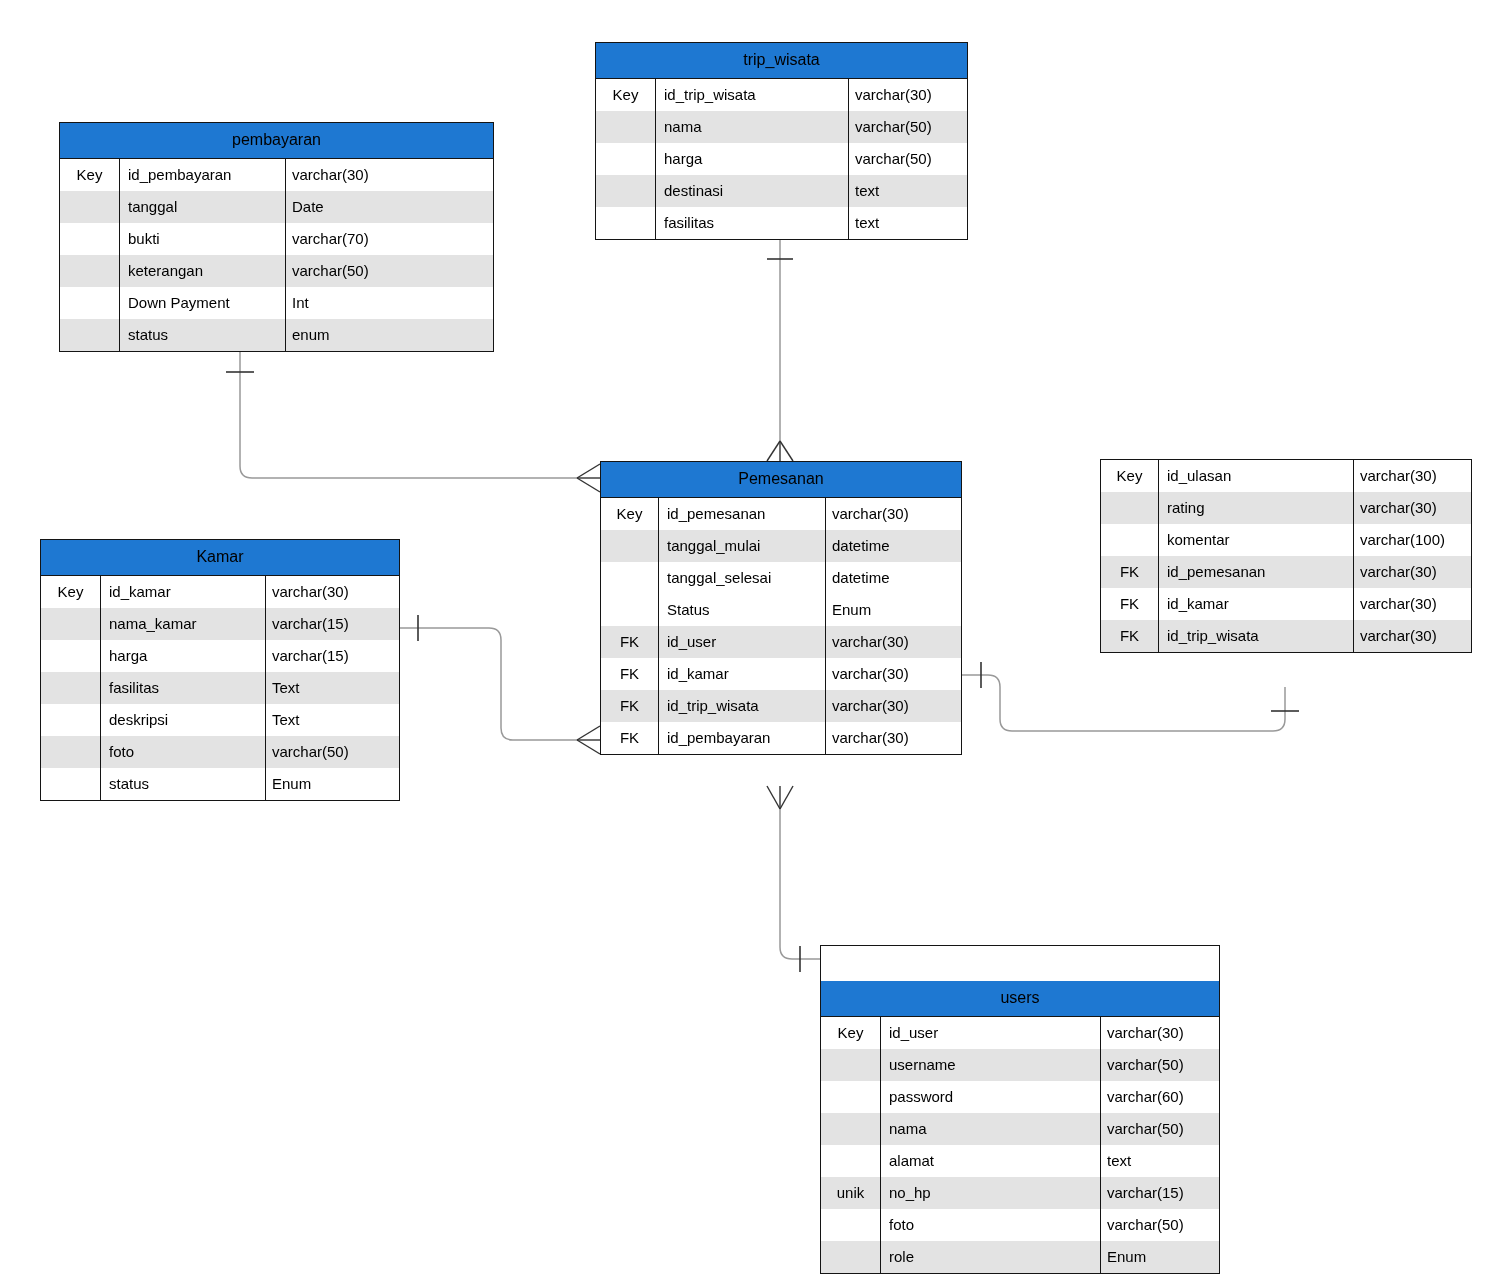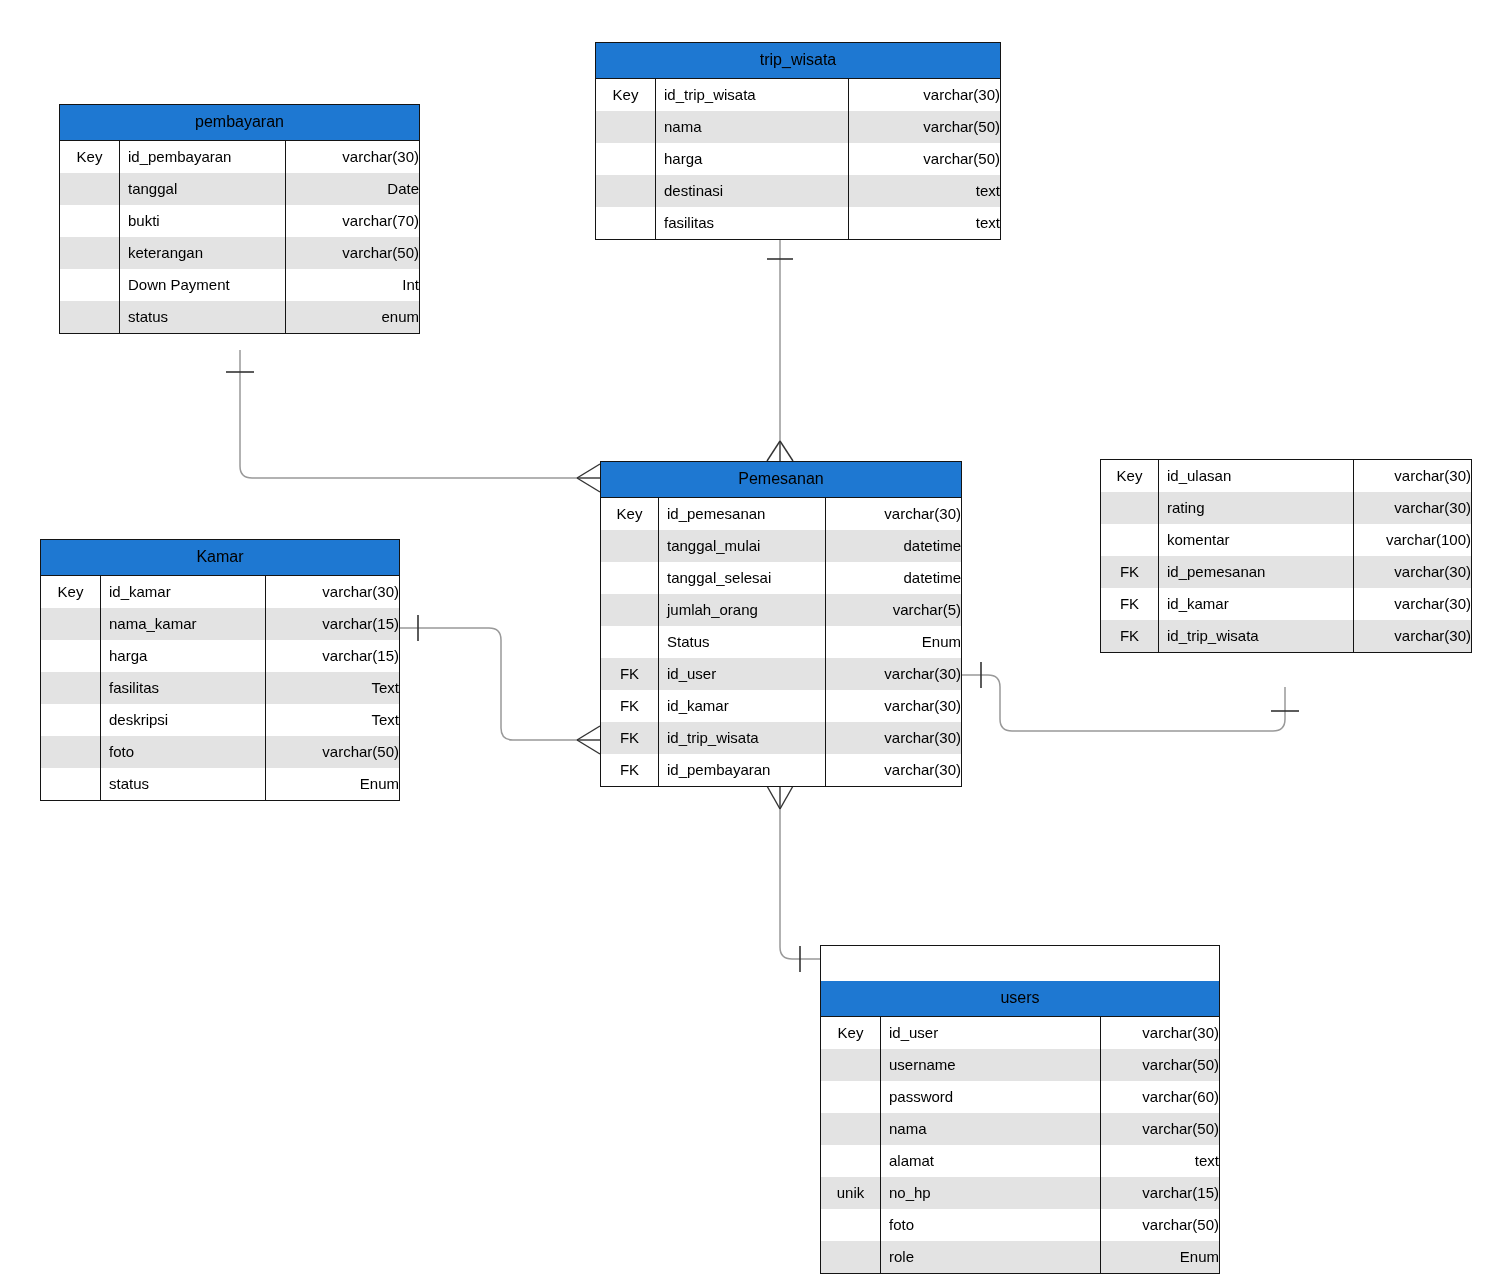--- a/index.html
+++ b/index.html
@@ -57,21 +57,20 @@
   .cell.key {
     text-align: center;
     border-right: 1px solid #141414;
   }
   .cell.name {
     padding-left: 8px;
     border-right: 1px solid #141414;
   }
   .cell.type {
     padding-left: 6px;
-    text-align: right;
   }
 </style>
 </head>
 <body>
 
 <div id="canvas">
   <svg id="connector-layer" viewBox="0 0 1510 1276" xmlns="http://www.w3.org/2000/svg">
       <g>
         <path d="M780,238 L780,441" fill="none" stroke="#999999" stroke-width="1.5"></path>
         <line x1="767" y1="259" x2="793" y2="259" stroke="#333333" stroke-width="1.6"></line>
@@ -100,21 +99,21 @@
       </g>
       <g>
         <path d="M780,809 L780,947 Q780,959 792,959 L820,959" fill="none" stroke="#999999" stroke-width="1.5"></path>
         <line x1="800" y1="946" x2="800" y2="972" stroke="#333333" stroke-width="1.6"></line>
         <line x1="780" y1="809" x2="767" y2="786" stroke="#333333" stroke-width="1.4"></line>
         <line x1="780" y1="809" x2="780" y2="786" stroke="#333333" stroke-width="1.4"></line>
         <line x1="780" y1="809" x2="793" y2="786" stroke="#333333" stroke-width="1.4"></line>
       </g>
     </svg>
 
-<div class="entity" style="left: 595px; top: 42px; width: 406px;">
+<div class="entity" style="left: 595px; top: 42px; width: 373px;">
       <div class="entity-header" style="background: rgb(30, 120, 210);">trip_wisata</div>
       <div class="entity-row" style="grid-template-columns: 60px 193px 1fr;">
         <div class="cell key">Key</div>
         <div class="cell name">id_trip_wisata</div>
         <div class="cell type">varchar(30)</div>
       </div>
       <div class="entity-row alt" style="grid-template-columns: 60px 193px 1fr;">
         <div class="cell key"></div>
         <div class="cell name">nama</div>
         <div class="cell type">varchar(50)</div>
@@ -128,21 +127,21 @@
         <div class="cell key"></div>
         <div class="cell name">destinasi</div>
         <div class="cell type">text</div>
       </div>
       <div class="entity-row" style="grid-template-columns: 60px 193px 1fr;">
         <div class="cell key"></div>
         <div class="cell name">fasilitas</div>
         <div class="cell type">text</div>
       </div>
     </div>
-    <div class="entity" style="left: 59px; top: 104px; width: 361px;">
+    <div class="entity" style="left: 59px; top: 122px; width: 435px;">
       <div class="entity-header" style="background: rgb(30, 120, 210);">pembayaran</div>
       <div class="entity-row" style="grid-template-columns: 60px 166px 1fr;">
         <div class="cell key">Key</div>
         <div class="cell name">id_pembayaran</div>
         <div class="cell type">varchar(30)</div>
       </div>
       <div class="entity-row alt" style="grid-template-columns: 60px 166px 1fr;">
         <div class="cell key"></div>
         <div class="cell name">tanggal</div>
         <div class="cell type">Date</div>
@@ -177,25 +176,20 @@
       </div>
       <div class="entity-row alt" style="grid-template-columns: 58px 167px 1fr;">
         <div class="cell key"></div>
         <div class="cell name">tanggal_mulai</div>
         <div class="cell type">datetime</div>
       </div>
       <div class="entity-row" style="grid-template-columns: 58px 167px 1fr;">
         <div class="cell key"></div>
         <div class="cell name">tanggal_selesai</div>
         <div class="cell type">datetime</div>
-      </div>
-      <div class="entity-row alt" style="grid-template-columns: 58px 167px 1fr;">
-        <div class="cell key"></div>
-        <div class="cell name">jumlah_orang</div>
-        <div class="cell type">varchar(5)</div>
       </div>
       <div class="entity-row" style="grid-template-columns: 58px 167px 1fr;">
         <div class="cell key"></div>
         <div class="cell name">Status</div>
         <div class="cell type">Enum</div>
       </div>
       <div class="entity-row alt" style="grid-template-columns: 58px 167px 1fr;">
         <div class="cell key">FK</div>
         <div class="cell name">id_user</div>
         <div class="cell type">varchar(30)</div>

